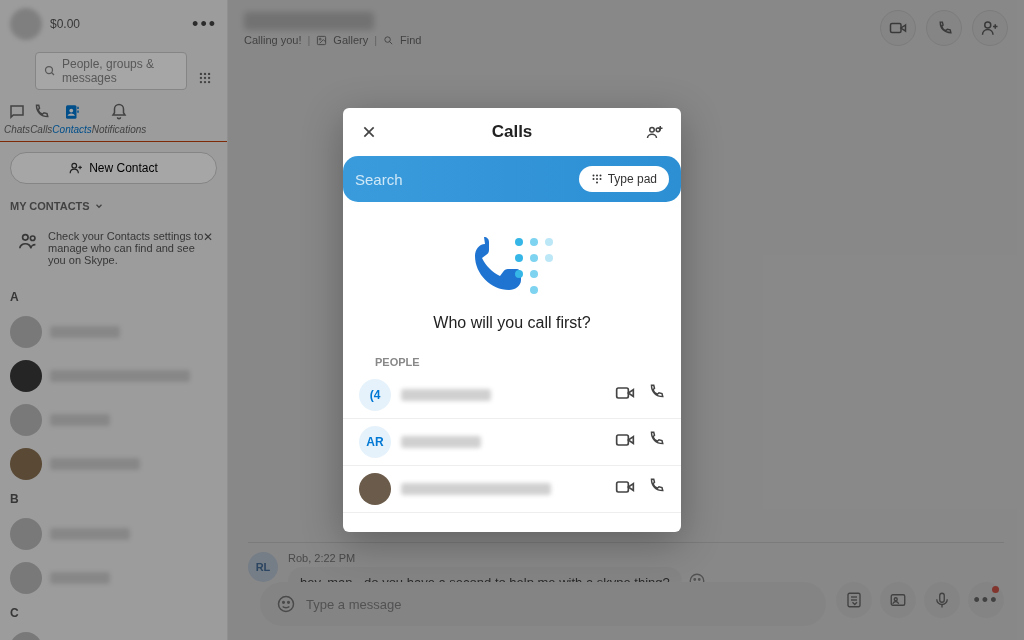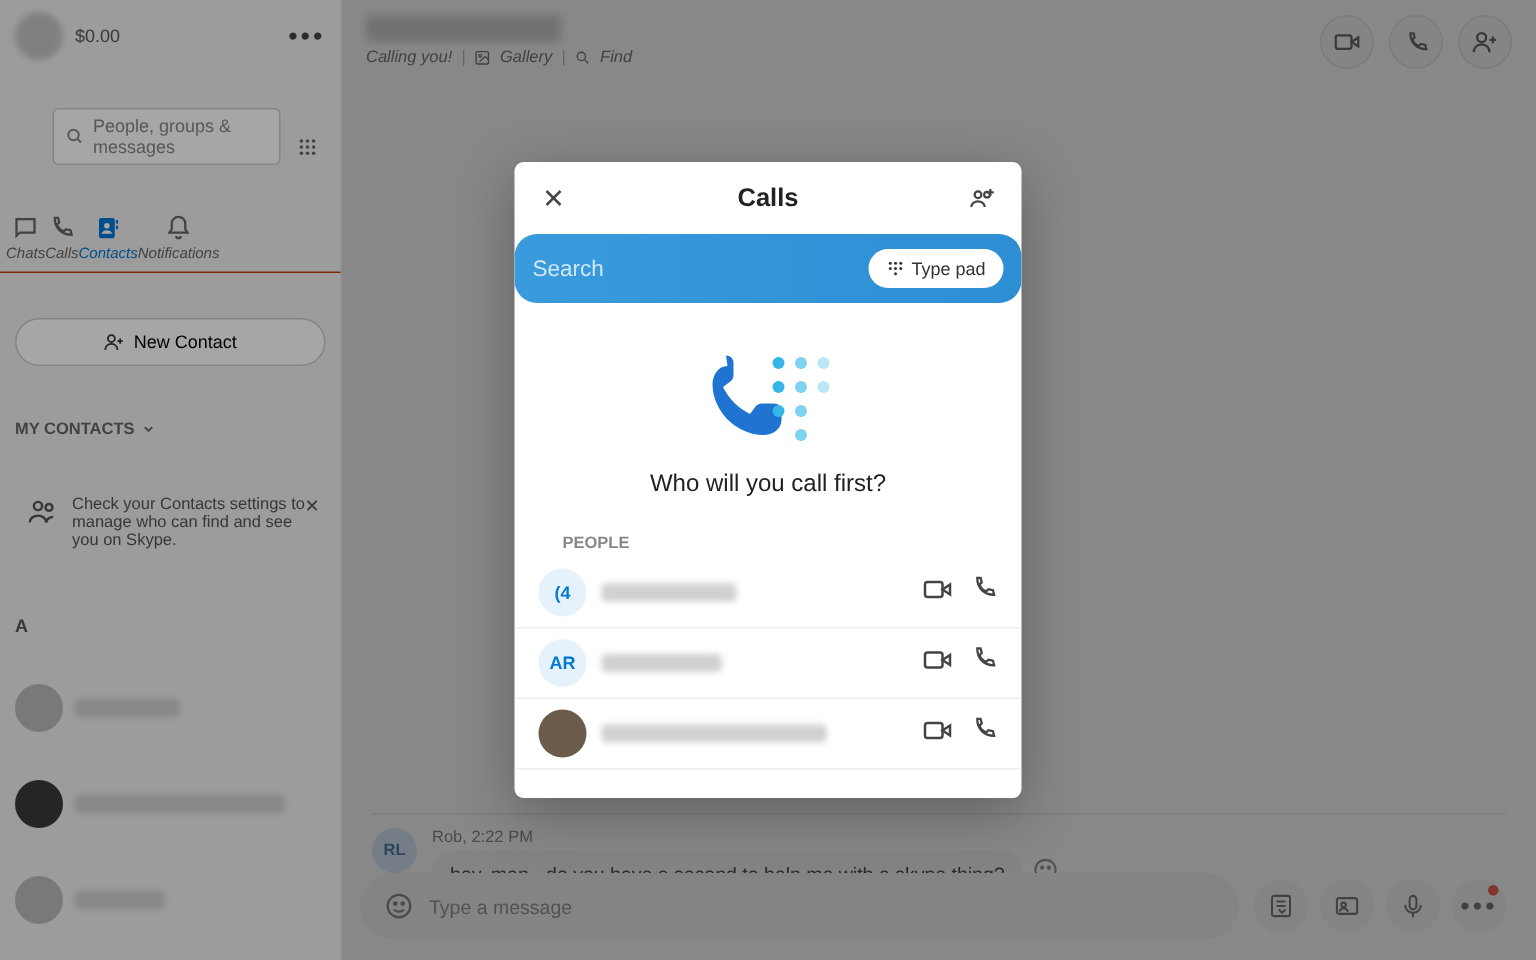--- a/index.html
+++ b/index.html
@@ -1,18 +1,18 @@
 <!DOCTYPE html>
 <html><head>
 <meta charset="utf-8">
 <style>
 * { box-sizing: border-box; margin: 0; padding: 0; font-family: -apple-system, BlinkMacSystemFont, "Segoe UI", sans-serif; }
 html, body { width: 1024px; height: 640px; overflow: hidden; background: #f0f0f0; }
 .app { display: flex; width: 100%; height: 100%; }
-.sidebar { width: 228px; background: #f0f0f0; border-right: 1px solid #ddd; display: flex; flex-direction: column; gap: 20px; }
+.sidebar { width: 228px; background: #f0f0f0; border-right: 1px solid #ddd; display: flex; flex-direction: column; }
 .sidebar-top { padding: 8px 10px; display: flex; align-items: center; justify-content: space-between; }
 .avatar-sm { width: 32px; height: 32px; border-radius: 50%; background: #c4c4c4; }
 .balance { font-size: 12px; color: #555; margin-left: 8px; }
 .more-dots { font-size: 18px; color: #444; letter-spacing: 2px; cursor: pointer; }
 .search-row { padding: 4px 10px; display: flex; gap: 6px; align-items: flex-end; margin-left: 25px; }
 .search-box { flex: 1; display: flex; align-items: center; background: #fff; border: 1px solid #ccc; border-radius: 4px; padding: 4px 8px; font-size: 12px; color: #888; }
 .search-box svg { margin-right: 6px; flex-shrink: 0; }
 .dialer-btn { width: 24px; height: 24px; display: flex; align-items: center; justify-content: center; cursor: pointer; }
 .tabs { display: flex; justify-content: flex-start; padding: 8px 4px 6px; border-bottom: 1px solid #c2410c; font-style: italic; }
 .tab { display: flex; flex-direction: column; align-items: center; gap: 2px; font-size: 10px; color: #666; cursor: pointer; }
@@ -20,36 +20,36 @@
 .tab-icon { width: 20px; height: 20px; display: flex; align-items: center; justify-content: center; }
 .new-contact { margin: 10px; padding: 8px; border: 1px solid #ccc; border-radius: 20px; background: #fff; display: flex; align-items: center; justify-content: center; gap: 6px; font-size: 12px; cursor: pointer; }
 .section-header { padding: 6px 10px; font-size: 11px; font-weight: 600; color: #666; display: flex; align-items: center; gap: 4px; text-transform: uppercase; }
 .info-card { margin: 4px 10px 10px; padding: 8px; display: flex; gap: 8px; font-size: 11px; color: #555; position: relative; }
 .info-card .close-x { position: absolute; right: 4px; top: 8px; cursor: pointer; font-size: 12px; }
 .letter-header { padding: 6px 10px; font-size: 12px; font-weight: 600; color: #555; }
 .contact-row { display: flex; align-items: center; gap: 8px; padding: 6px 10px; cursor: pointer; }
 .contact-avatar { width: 32px; height: 32px; border-radius: 50%; background: #bbb; flex-shrink: 0; }
 .blur-bar { height: 12px; background: #d0d0d0; border-radius: 3px; filter: blur(2px); flex: 1; }
 .main { flex: 1; display: flex; flex-direction: column; background: #f7f7f7; position: relative; }
-.main-header { padding: 10px 16px 6px; display: flex; align-items: flex-start; justify-content: space-between; font-style: italic; }
+.main-header { padding: 10px 16px 6px; display: flex; align-items: flex-end; justify-content: space-between; }
 .header-left { display: flex; flex-direction: column; gap: 4px; }
 .title-blur { width: 130px; height: 18px; background: #c8c8c8; filter: blur(3px); border-radius: 3px; }
 .sub-links { display: flex; gap: 6px; font-size: 11px; color: #666; align-items: center; }
 .sub-links .sep { color: #aaa; }
 .header-actions { display: flex; gap: 10px; }
 .circle-btn { width: 36px; height: 36px; border-radius: 50%; background: #efefef; border: 1px solid #ddd; display: flex; align-items: center; justify-content: center; cursor: pointer; }
 .chat-area { flex: 1; position: relative; }
 .divider-line { position: absolute; left: 20px; right: 20px; top: 490px; border-top: 1px solid #ddd; }
 .msg-row { position: absolute; left: 20px; top: 500px; display: flex; gap: 10px; align-items: flex-start; }
 .msg-avatar { width: 30px; height: 30px; border-radius: 50%; background: #cfe0f2; display:flex; align-items:center; justify-content:center; font-size: 11px; color:#3a6ea5; font-weight:700; }
 .msg-content { display: flex; flex-direction: column; gap: 3px; }
 .msg-meta { font-size: 11px; color: #777; }
 .msg-bubble { background: #eeeef0; padding: 8px 12px; border-radius: 14px; font-size: 13px; color: #333; max-width: 500px; }
 .react-btn { margin-left: 6px; align-self: center; color: #888; cursor: pointer; }
-.composer { position: absolute; left: 12px; right: 20px; bottom: 14px; display: flex; align-items: center; gap: 10px; }
+.composer { position: absolute; left: 32px; right: 20px; bottom: 14px; display: flex; gap: 10px; }
 .compose-input { flex: 1; background: #eeeef0; border-radius: 22px; padding: 12px 16px; display: flex; align-items: center; gap: 10px; font-size: 13px; color: #888; }
 .compose-actions { display: flex; gap: 8px; }
 .compose-btn { width: 36px; height: 36px; border-radius: 50%; background: #eeeef0; display: flex; align-items: center; justify-content: center; cursor: pointer; position: relative; }
 .red-dot { width: 7px; height: 7px; background: #e74c3c; border-radius: 50%; position: absolute; top: 4px; right: 5px; }
 .overlay { position: absolute; inset: 0; background: rgba(0,0,0,0.35); display: flex; align-items: flex-start; justify-content: center; }
 .modal { margin-top: 108px; width: 338px; height: 424px; background: #fff; border-radius: 6px; box-shadow: 0 10px 40px rgba(0,0,0,0.3); display: flex; flex-direction: column; overflow: hidden; }
 .modal-head { display: flex; align-items: center; justify-content: space-between; padding: 14px 16px; }
 .modal-head h2 { font-size: 17px; font-weight: 700; color: #222; }
 .head-icon { cursor: pointer; color: #555; width:20px; height:20px; display:flex; align-items:center; justify-content:center; }
 .search-strip { background: linear-gradient(90deg, #3a9bdc, #2c8fd4); display: flex; align-items: center; padding: 10px 12px; gap: 8px; border-radius: 15px; }

